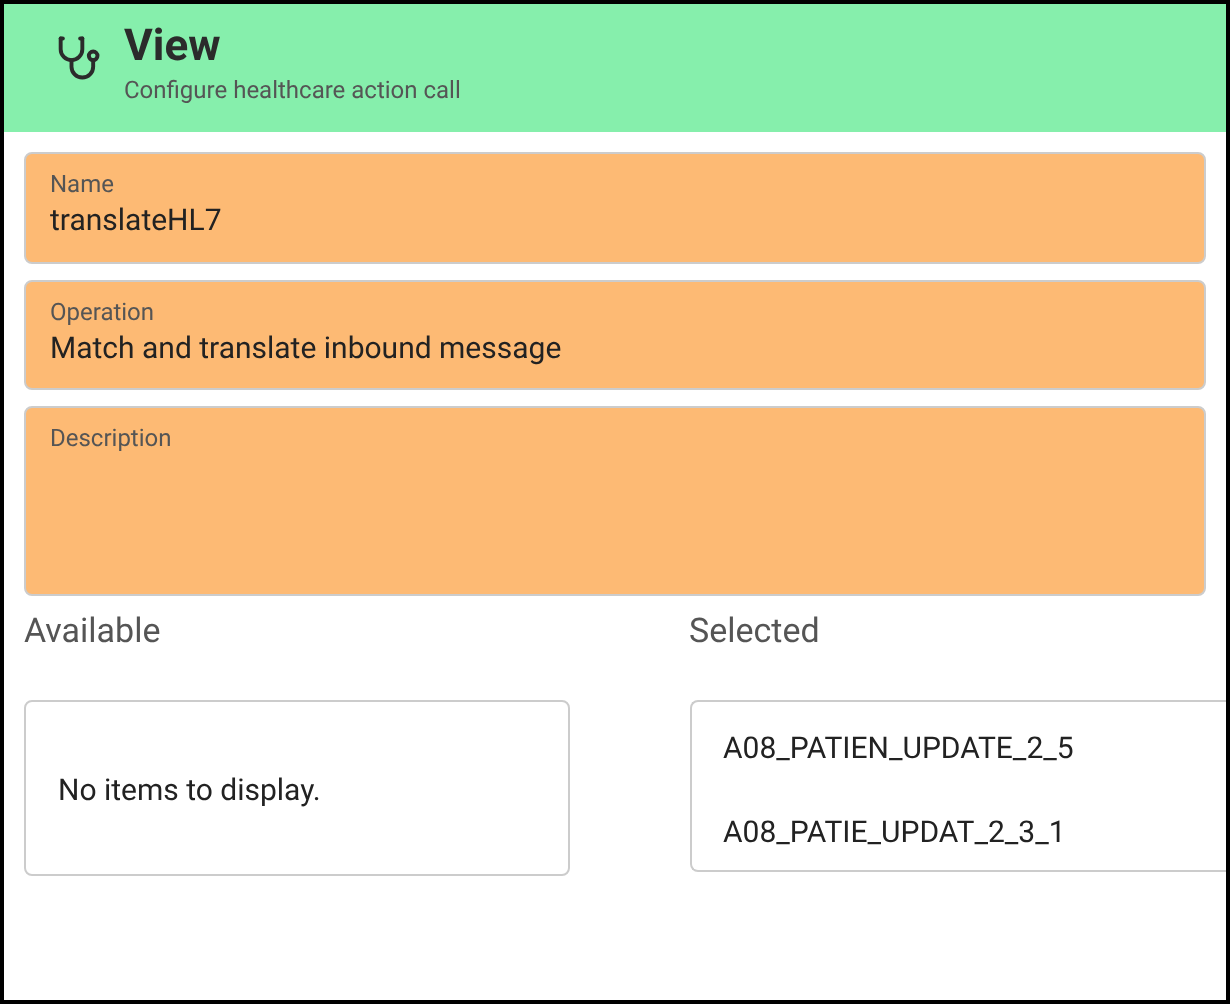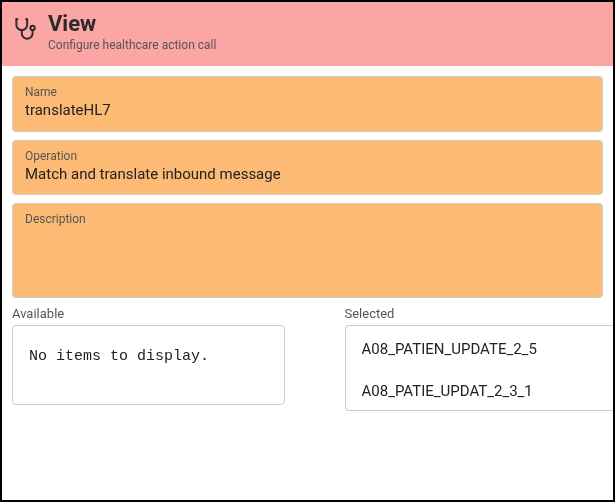--- a/index.html
+++ b/index.html
@@ -9,22 +9,22 @@
     }
     body {
       font-family: -apple-system, BlinkMacSystemFont, "Segoe UI", Roboto, Helvetica, Arial, sans-serif;
       width: 615px;
       height: 502px;
       border: 2px solid #000;
       overflow: hidden;
       background: #fff;
     }
     .header {
-      background: #fca5a5;
-      padding: 10px 14px 14px 10px;
+      background: #86efac;
+      padding: 10px 14px 14px 24px;
       display: flex;
       align-items: flex-start;
       gap: 10px;
     }
     .header-icon {
       margin-top: 4px;
       flex-shrink: 0;
     }
     .header-text {
       display: flex;
@@ -71,30 +71,29 @@
     }
     .columns {
       display: flex;
       gap: 60px;
     }
     .column {
       flex: 1;
       min-width: 0;
     }
     .column-header {
-      font-size: 13px;
+      font-size: 17px;
       color: #555;
-      margin-bottom: 4px;
+      margin-bottom: 24px;
     }
     .list-box {
       border: 1px solid #ccc;
       border-radius: 4px;
-      padding: 20px 16px;
+      padding: 33px 16px;
       min-height: 80px;
-      font-family: Liberation Mono, monospace;
     }
     .no-items {
       font-size: 15px;
       color: #222;
       padding-top: 2px;
     }
     .selected-list {
       border: 1px solid #ccc;
       border-radius: 4px;
       border-right: none;

